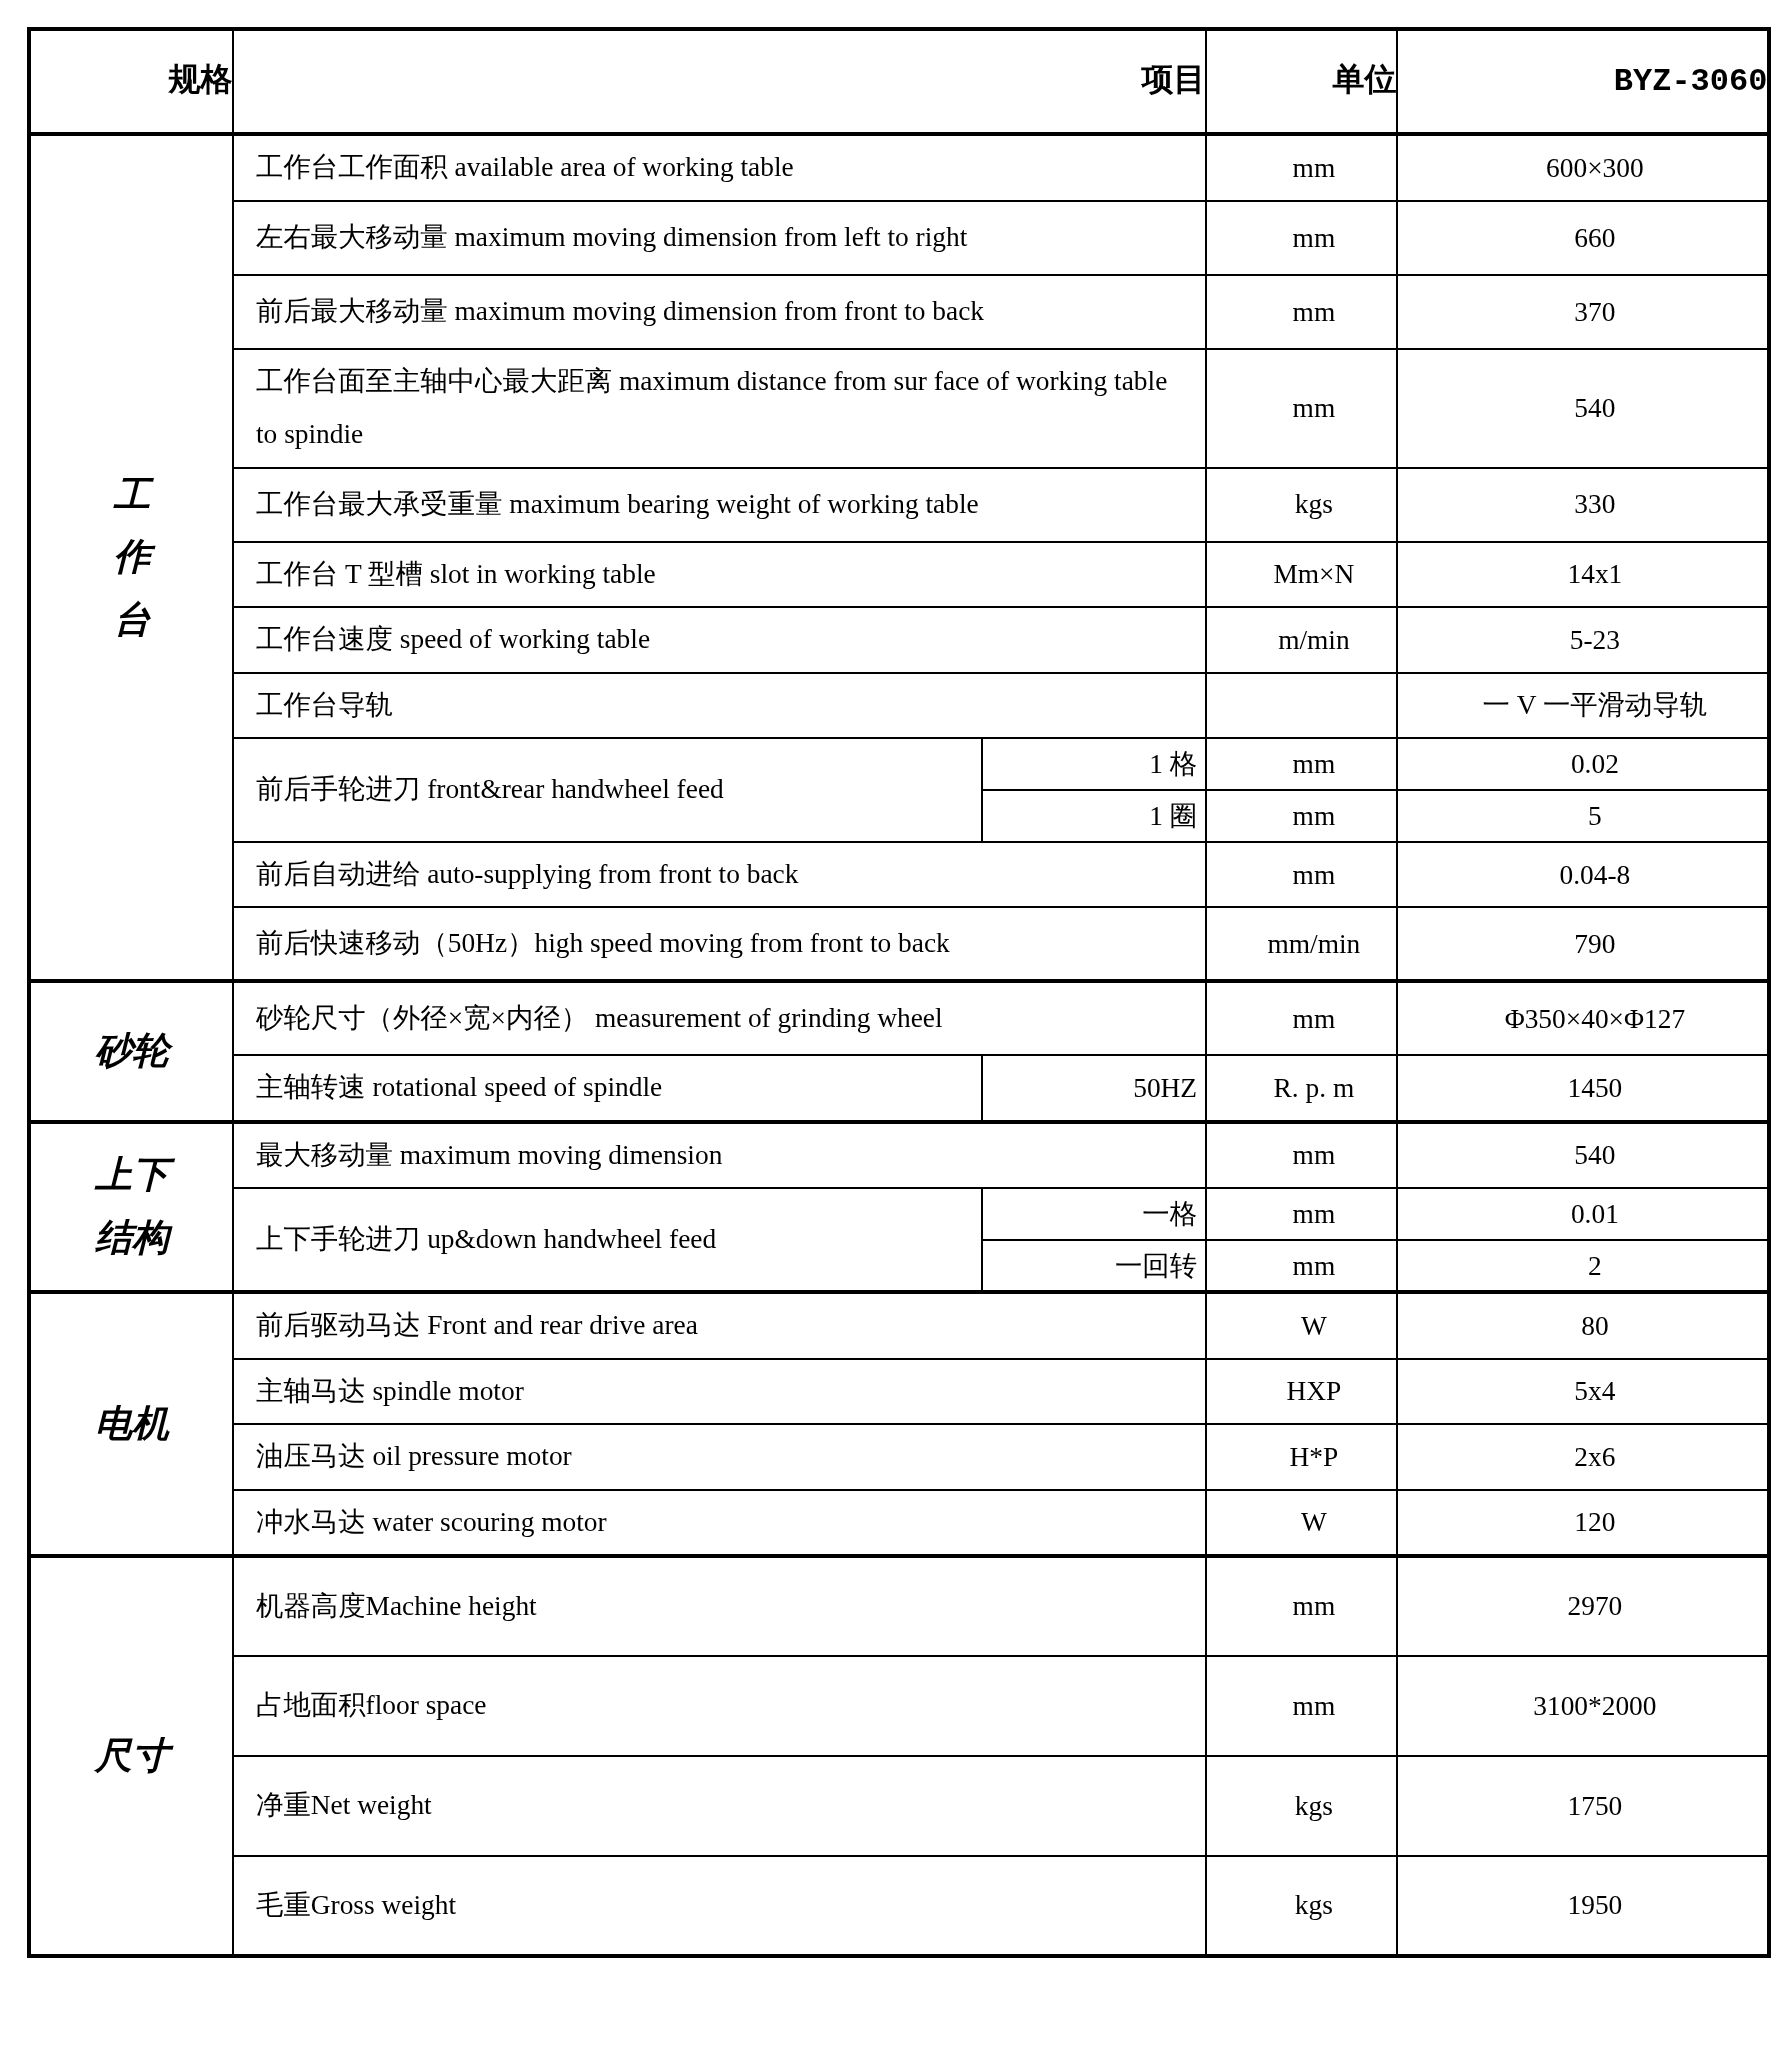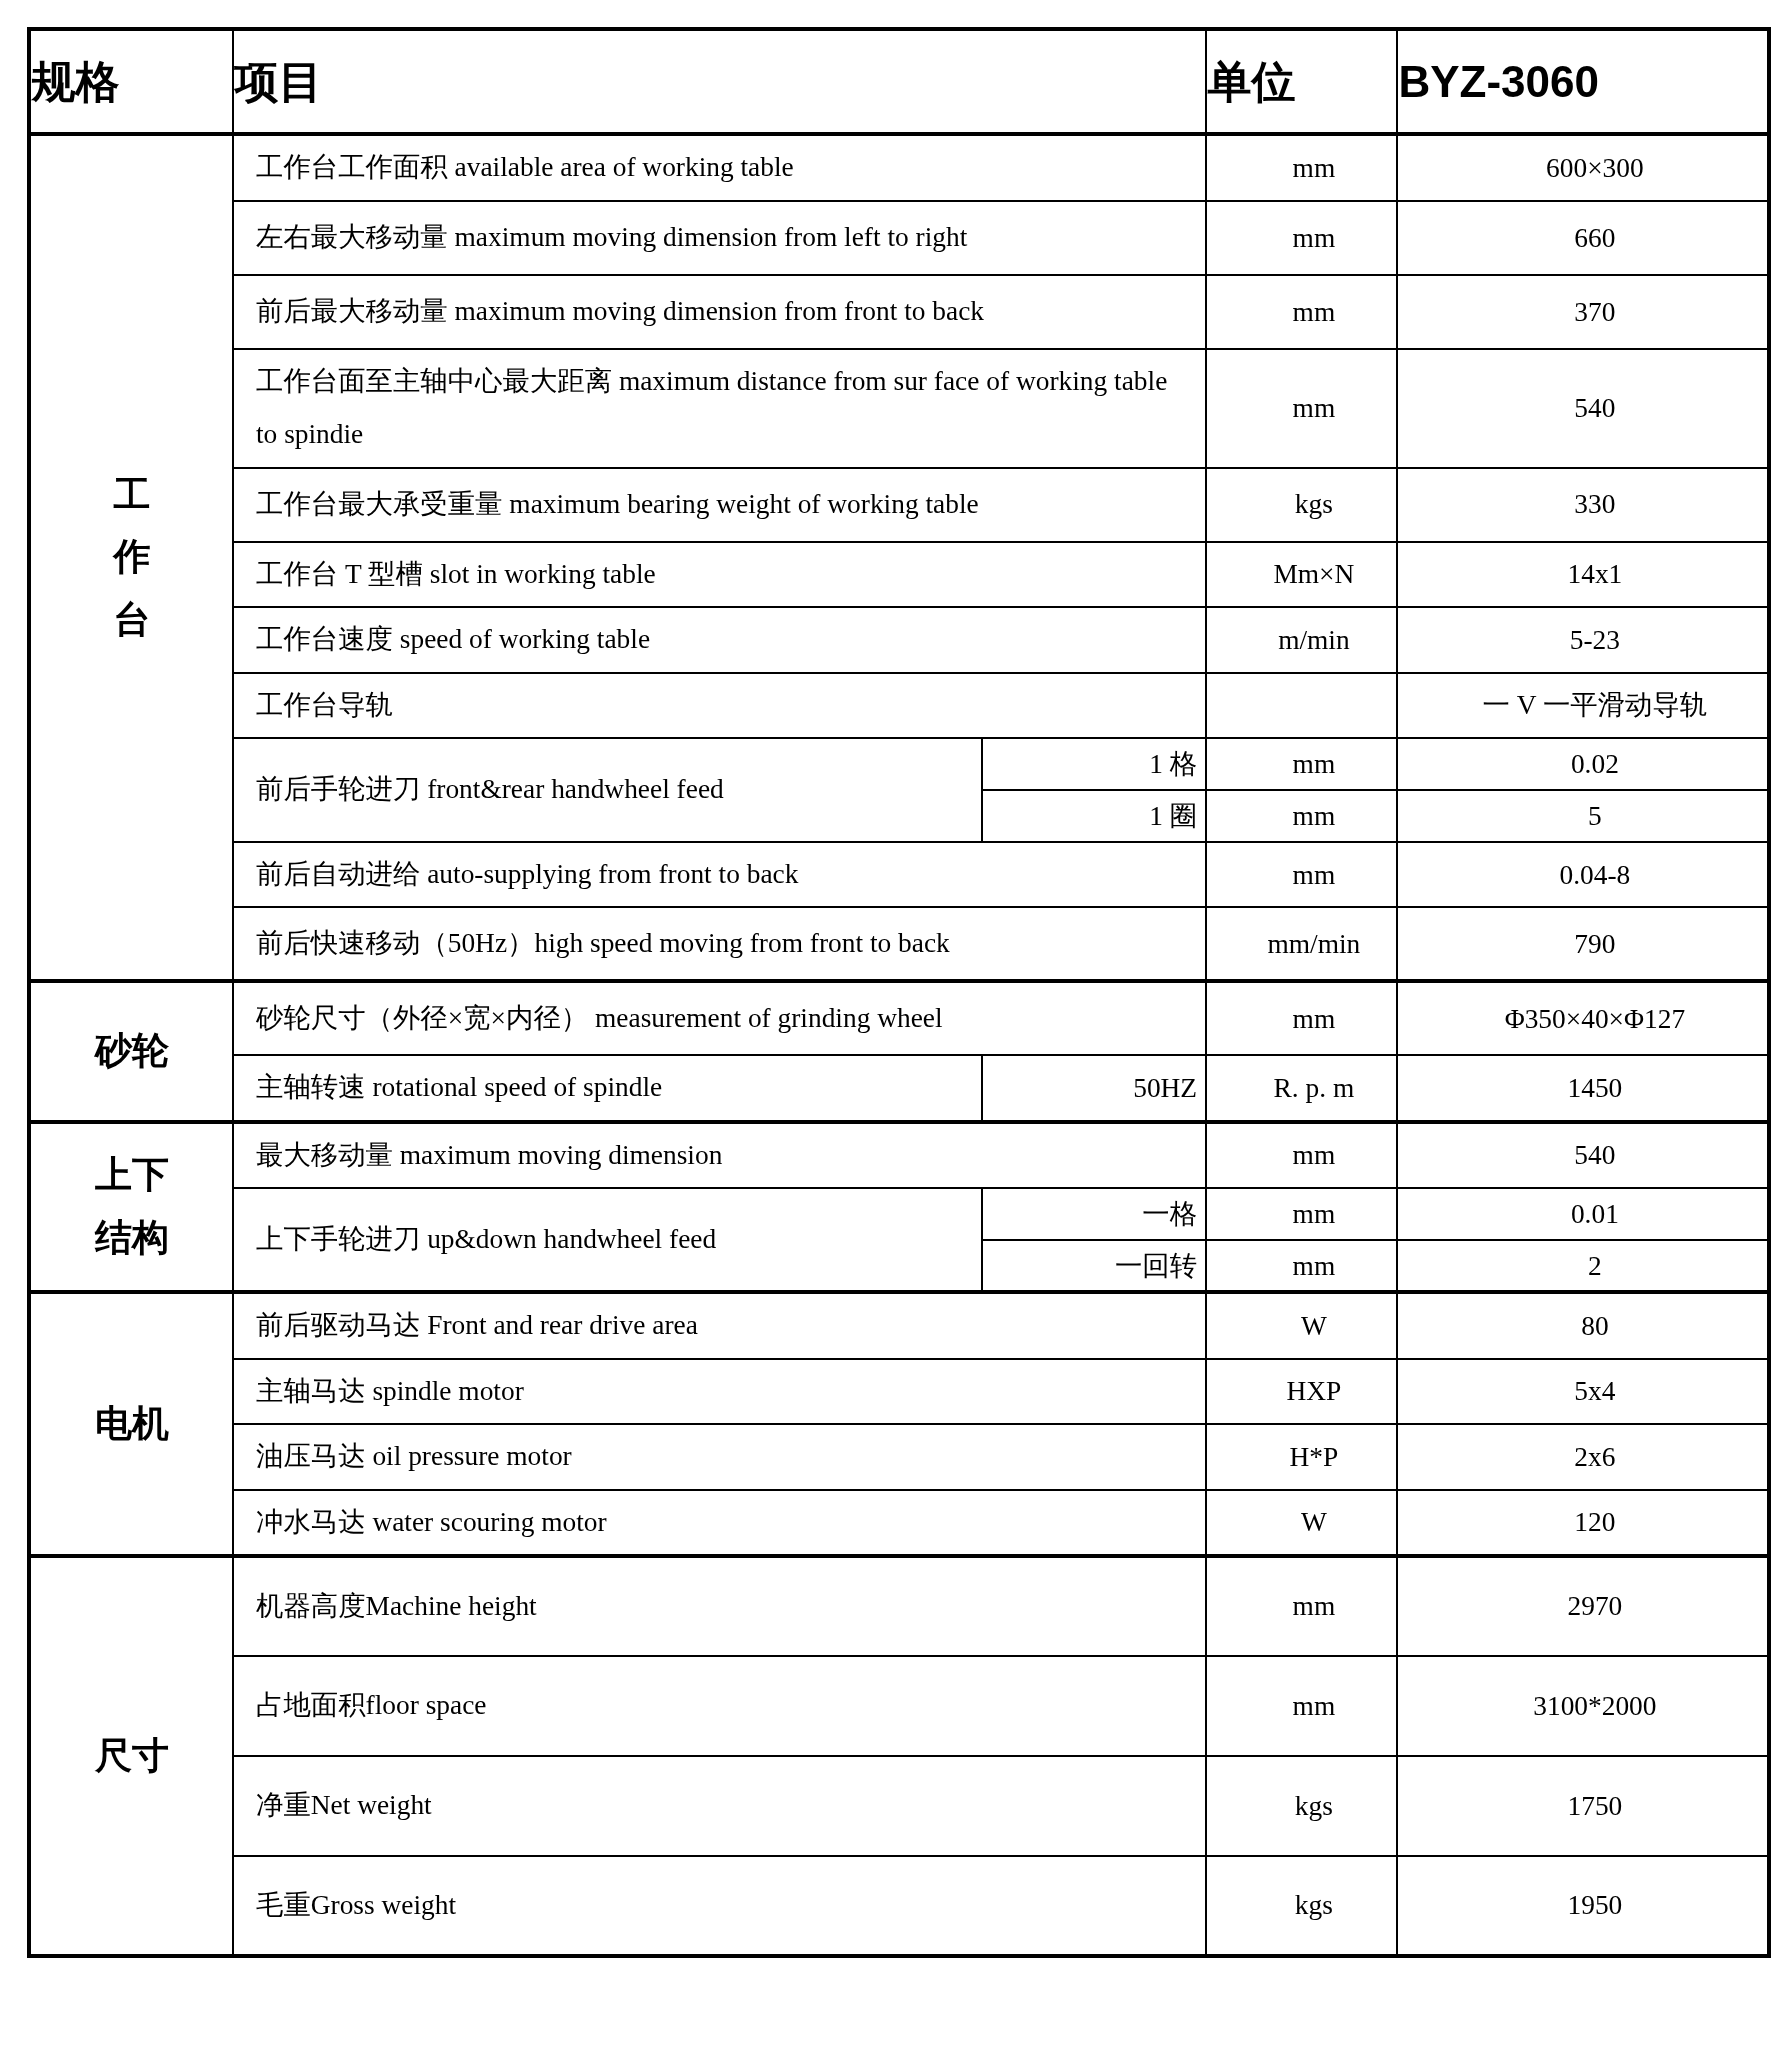--- a/index.html
+++ b/index.html
@@ -23,24 +23,24 @@
   col.c-val{width:372px;}
   th,td{
     border:2.5px solid #000;
     padding:0;
     vertical-align:middle;
     font-size:27.4px;
     line-height:1.55;
     overflow:hidden;
   }
   th{
-    font-family:Liberation Sans, sans-serif;
+    font-family:Liberation Mono, monospace;
     font-weight:bold;
-    font-size:44px;
-    text-align:left;
+    font-size:32px;
+    text-align:right;
     border-bottom:4.2px solid #000;
   }
   tr.h-head{height:105px;}
   tr.h-s{height:52px;}
   tr.h-d{height:74px;}
   tr.h-m{height:53px;}
   tr.h-l{height:100px;}
   td.item{
     text-align:left;
     padding:5px 15px 5px 21.6px;
@@ -51,20 +51,21 @@
     text-align:right;
     padding:3.3px 8.3px 3.3px 20px;
   }
   td.unit,td.val{text-align:center;padding-left:24px;}
   td.group{
     font-family:"DejaVu Sans","Liberation Sans",sans-serif;
     font-weight:bold;
     font-size:37px;
     text-align:center;
     line-height:1.7;
+    font-style:italic;
   }
   .stack1{display:inline-block;width:1.1em;word-break:break-all;text-align:center;}
   .stack2{display:inline-block;width:2.2em;word-break:break-all;text-align:center;}
   tr.gt td{border-top:4.2px solid #000;}
 </style>
 </head>
 <body>
 
 <div class="wrap">
   <table class="spec">

